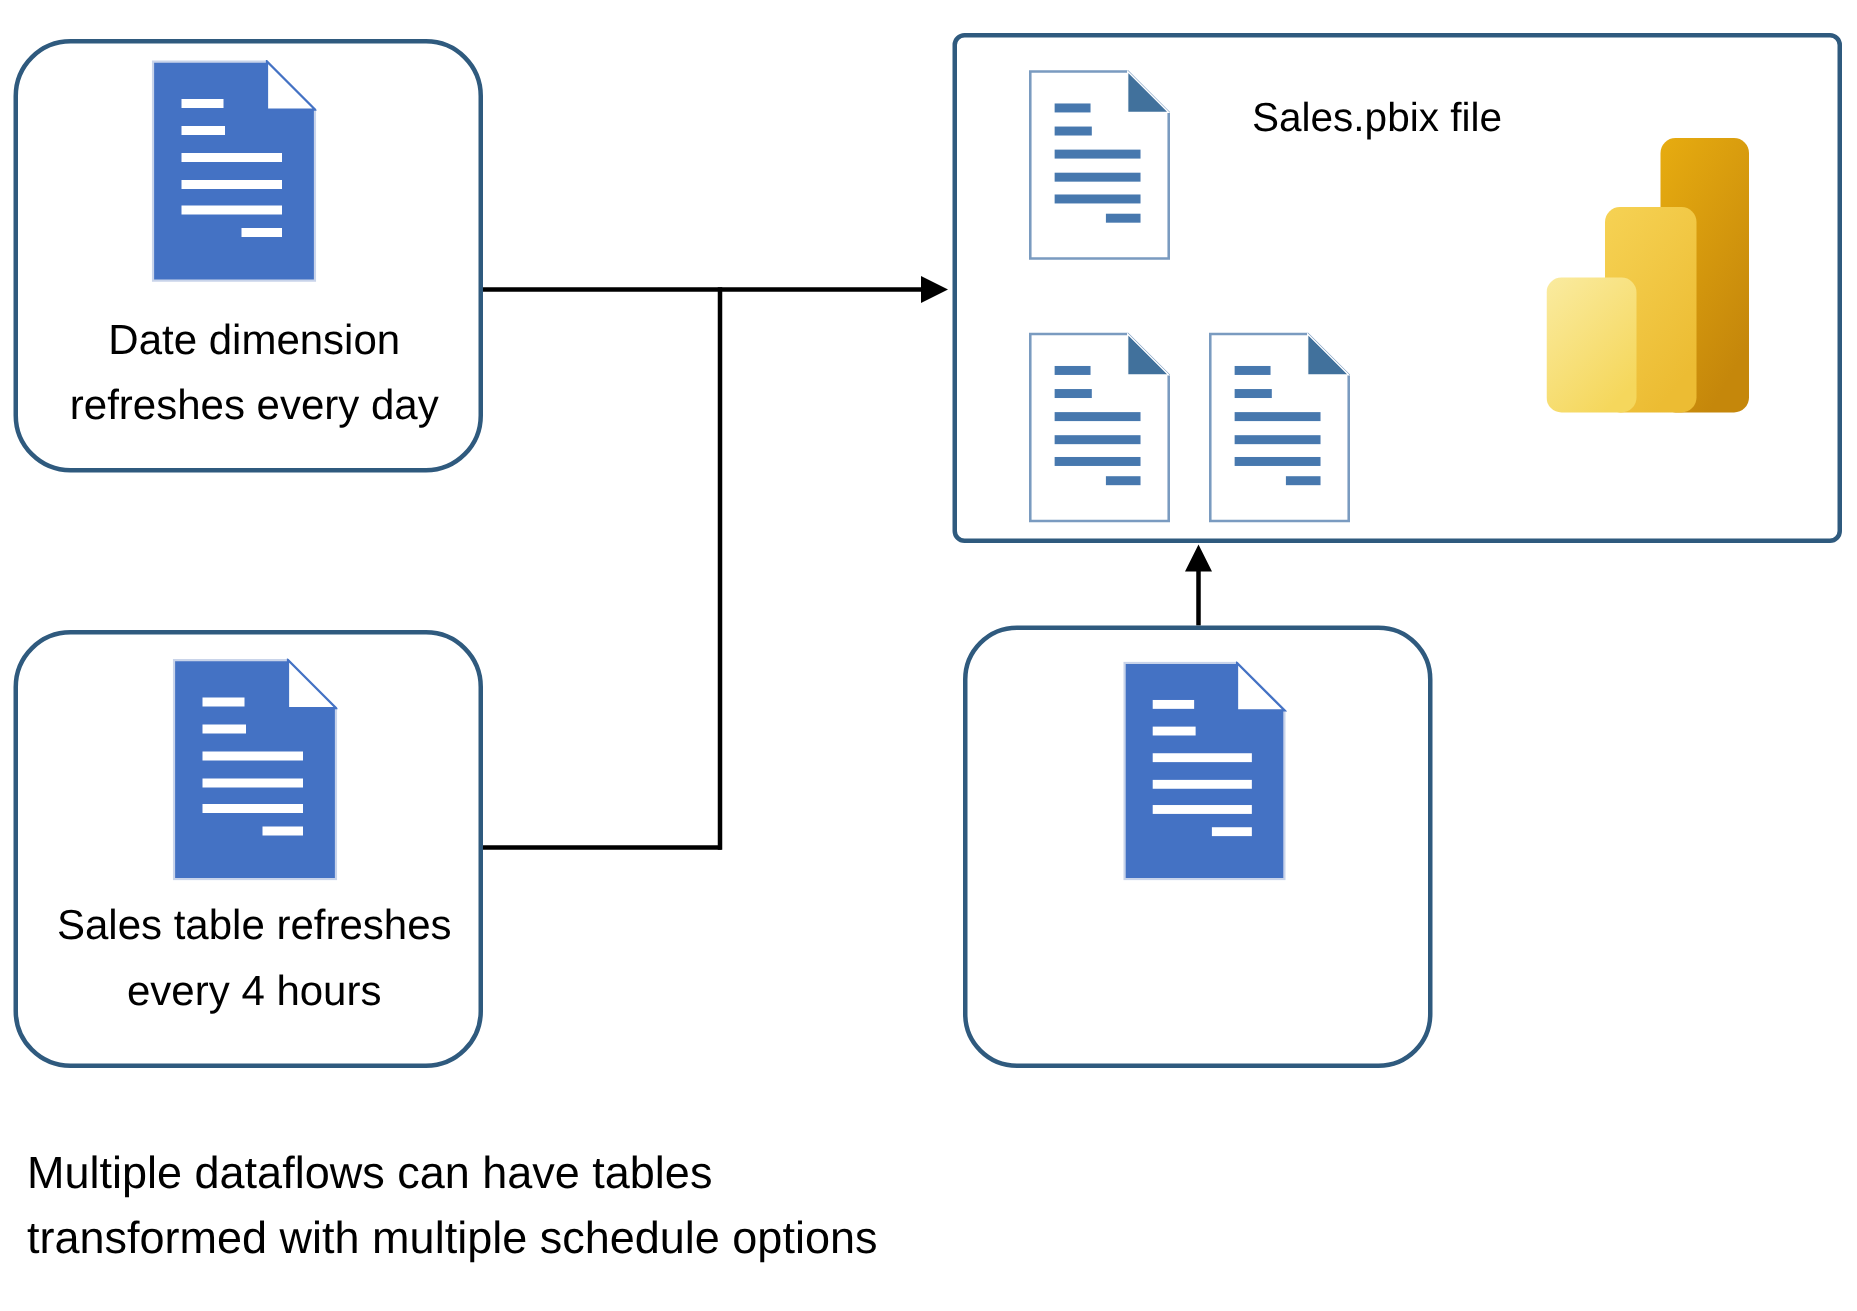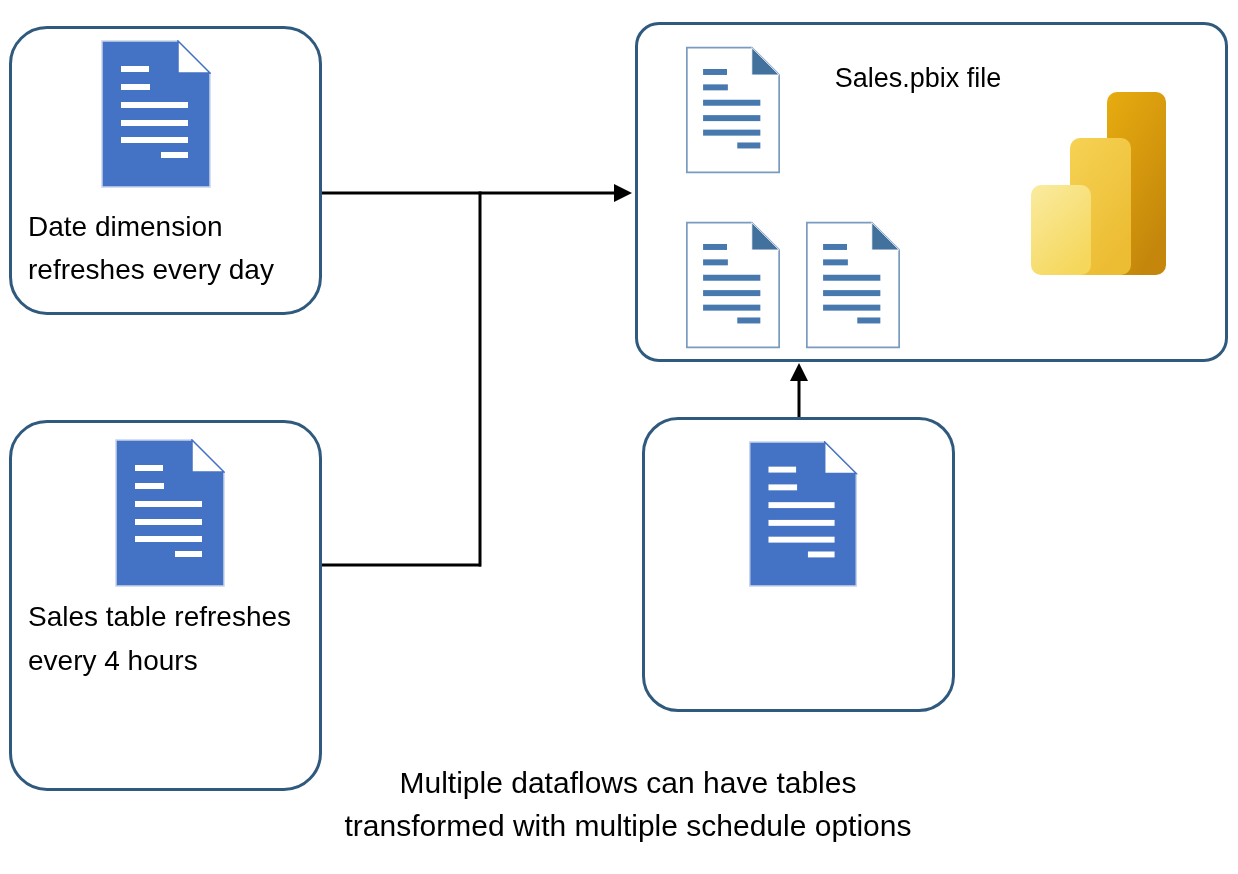--- a/index.html
+++ b/index.html
@@ -29,45 +29,45 @@
     background: #ffffff;
     overflow: hidden;
   }
 
   .node-box {
     position: absolute;
     background: #ffffff;
     border: 3px solid var(--box-border);
   }
   .box-date    { left: 9px;   top: 26px;  width: 313px; height: 289px; border-radius: 38px; }
-  .box-sales   { left: 9px;   top: 420px; width: 313px; height: 371px; border-radius: 38px; }
+  .box-sales   { left: 9px;   top: 420px; width: 313px; height: 292px; border-radius: 38px; }
   .box-product { left: 642px; top: 417px; width: 313px; height: 295px; border-radius: 36px; }
-  .box-pbix    { left: 635px; top: 22px;  width: 593px; height: 340px; border-radius: 24px; }
+  .box-pbix    { left: 635px; top: 22px;  width: 593px; height: 340px; border-radius: 8px; }
 
   .doc-icon { position: absolute; display: block; }
   .doc-date    { left: 89px;  top: 11px; width: 110px; height: 148px; }
   .doc-sales   { left: 103px; top: 16px; width: 110px; height: 148px; }
   .doc-product { left: 103px; top: 21px; width: 110px; height: 146px; }
   .doc-pbix-a  { left: 48px;  top: 13px;  width: 94px; height: 144px; }
   .doc-pbix-b  { left: 48px;  top: 188px; width: 94px; height: 144px; }
   .doc-pbix-c  { left: 168px; top: 188px; width: 94px; height: 144px; }
 
   .blue-doc .doc-body  { fill: var(--doc-blue); stroke: var(--doc-blue-edge); stroke-width: 1.5; }
   .blue-doc .doc-fold  { fill: #ffffff; stroke: var(--doc-blue); stroke-width: 1.5; }
   .blue-doc .doc-lines rect { fill: #ffffff; }
 
   .white-doc .doc-body { fill: #ffffff; stroke: var(--doc-outline); stroke-width: 2; }
   .white-doc .doc-fold { fill: var(--doc-fold); stroke: #ffffff; stroke-width: 1; }
   .white-doc .doc-lines rect { fill: var(--doc-line); }
 
   .box-label {
     position: absolute;
-    left: 16px;
+    left: 4px;
     width: 100%;
-    text-align: left;
+    text-align: center;
     white-space: pre-line;
     font-size: 28px;
     line-height: 43px;
     color: var(--text);
   }
   .label-date    { top: 176px; }
   .label-sales   { top: 172px; line-height: 44px; }
   .label-product { top: 178px; line-height: 41px; }
 
   .pbix-title {
@@ -93,21 +93,21 @@
   }
   .conn { stroke: var(--arrow); stroke-width: 3; fill: none; }
   .arrowhead { fill: var(--arrow); }
 
   .caption {
     position: absolute;
     left: 0;
     top: 761px;
     width: 1238px;
     padding-left: 18px;
-    text-align: center;
+    text-align: left;
     white-space: pre-line;
     font-size: 30px;
     line-height: 43px;
     color: var(--text);
   }
 </style>
 </head>
 <body>
 
 <div class="canvas">

